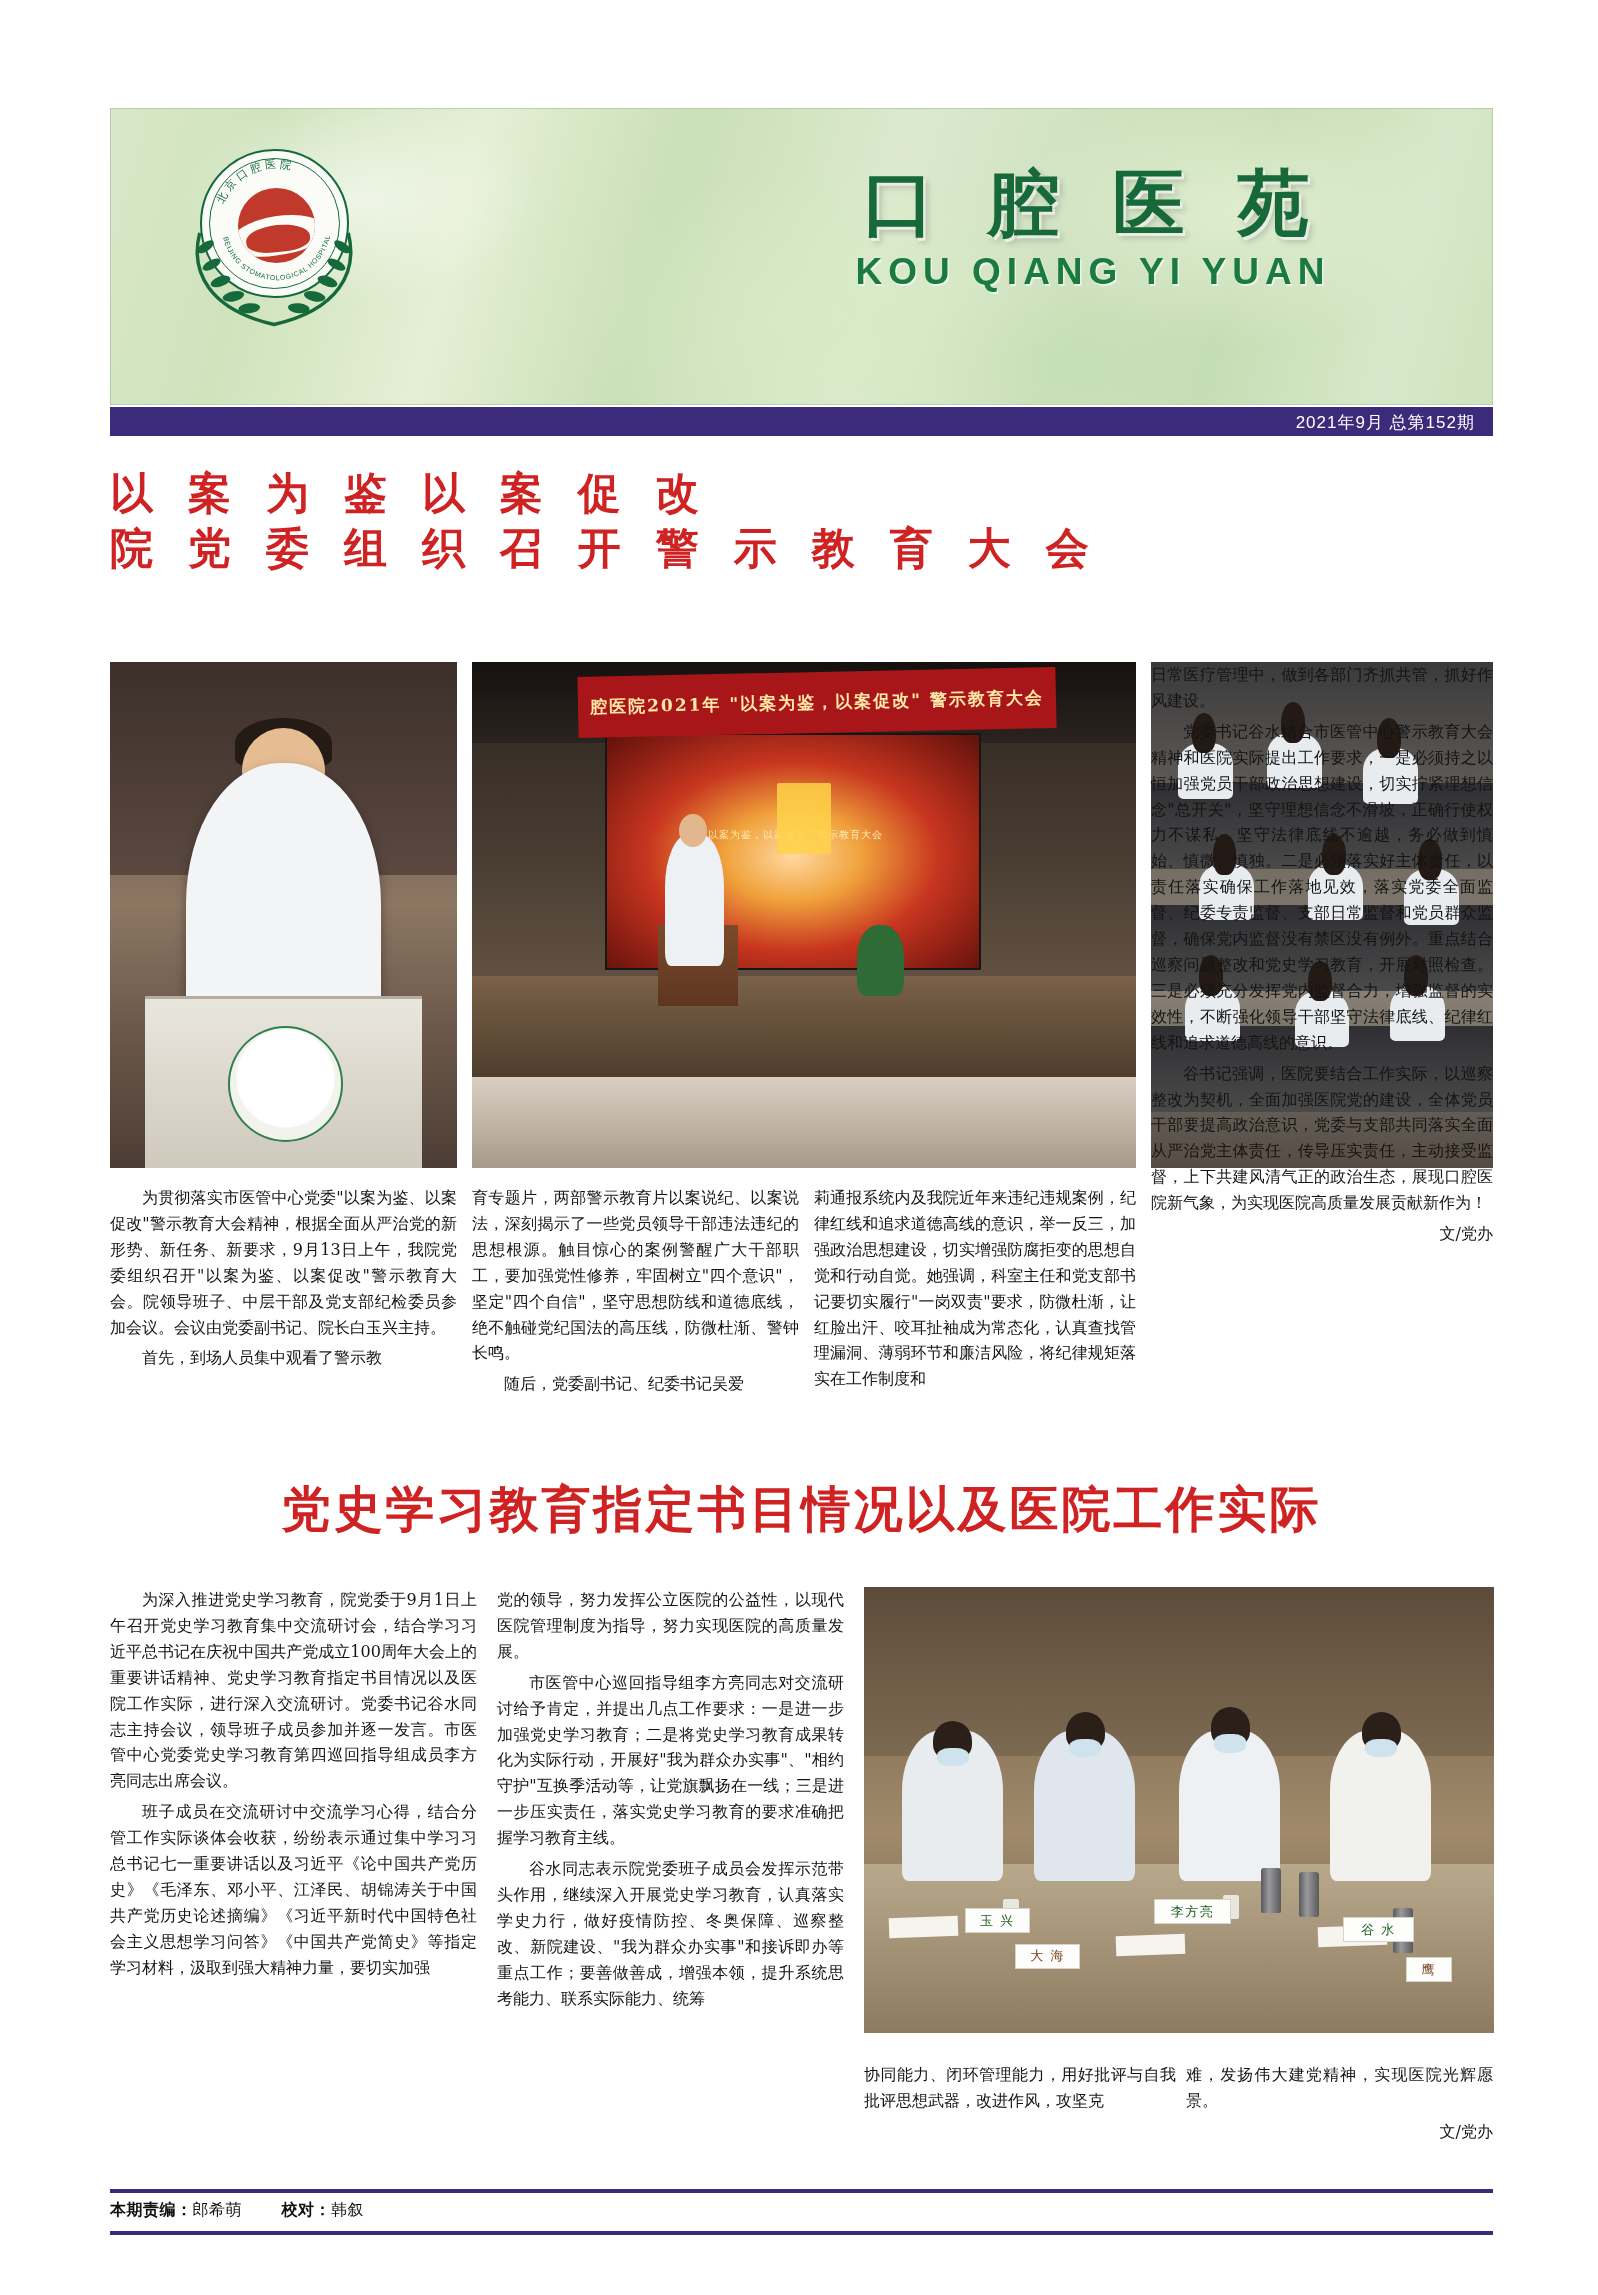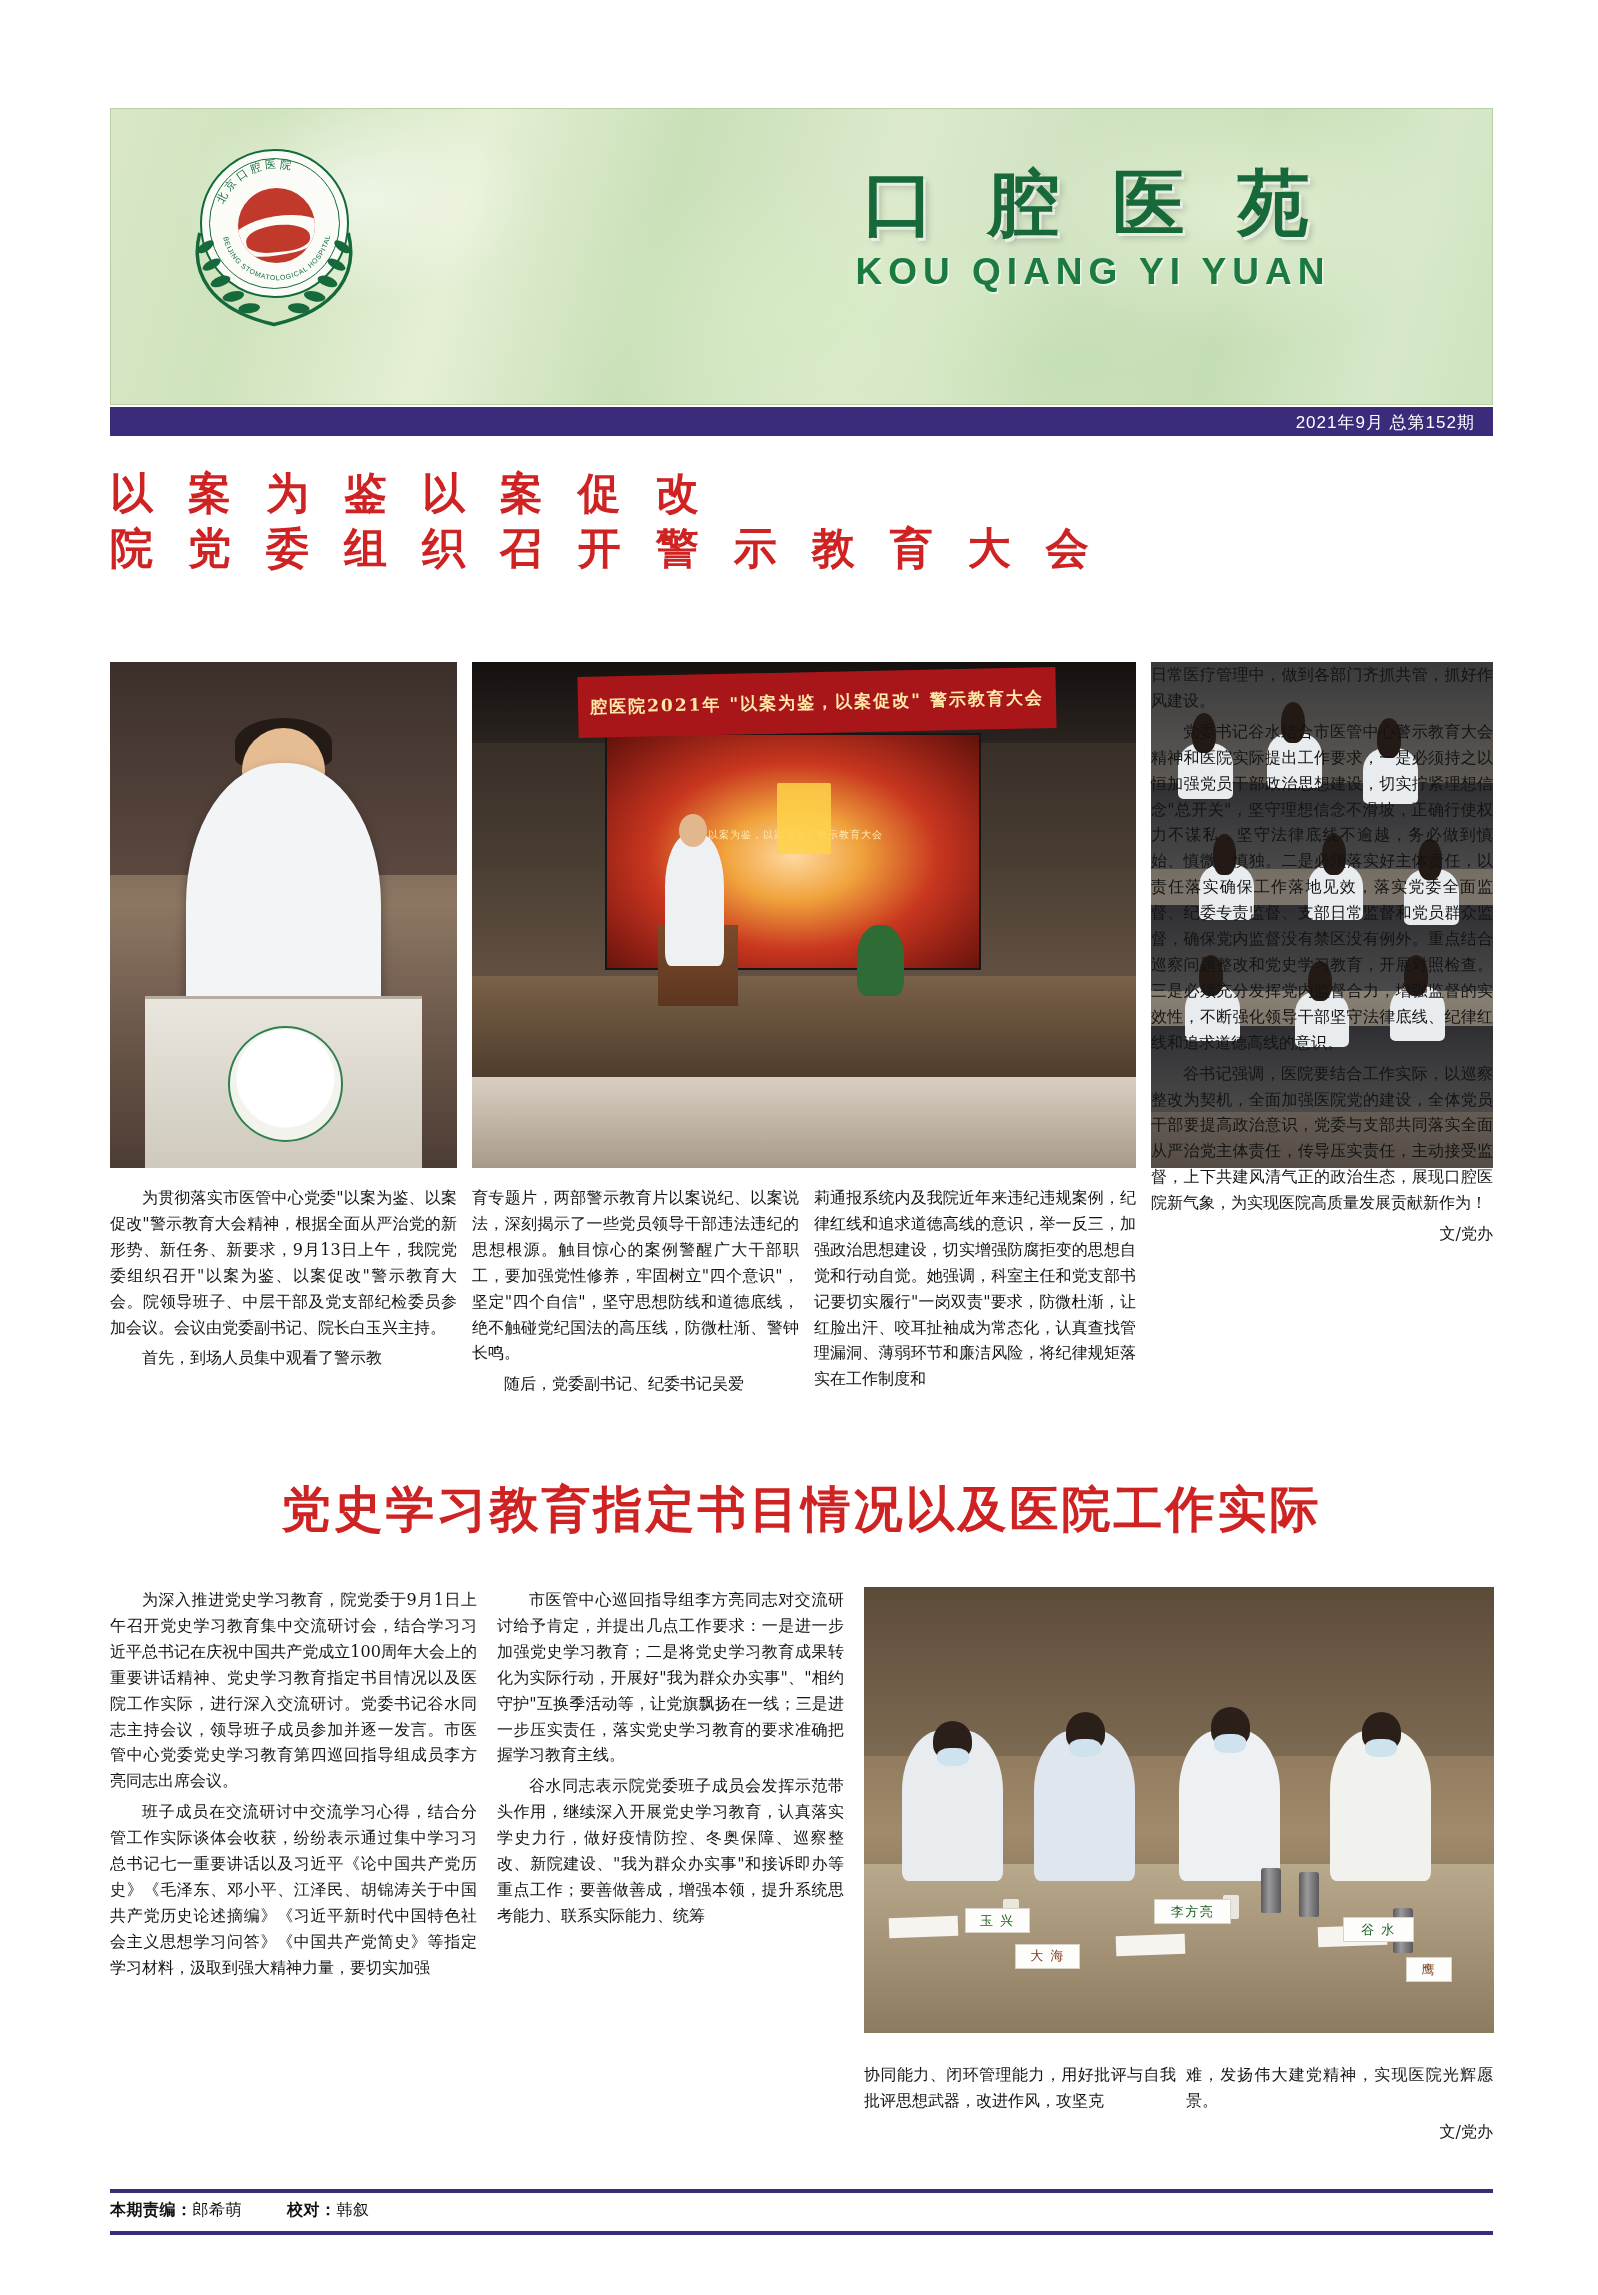--- a/index.html
+++ b/index.html
@@ -371,21 +371,21 @@
     width: 1383px;
     height: 3.5px;
     background: #3b2b7a;
   }
   .footer-text {
     position: absolute;
     left: 110px;
     top: 2200px;
     width: 1383px;
     font-size: 16px;
-    font-family: Liberation Mono, monospace;
+    font-family: Liberation Serif, serif;
     color: #111;
     letter-spacing: 0.5px;
   }
   .footer-text .item { margin-right: 35px; }
   .footer-text b { font-weight: bold; }
 </style>
 </head>
 <body>
 
 <div class="page">
@@ -520,20 +520,21 @@
   </div>
 
   <div class="headline2">党史学习教育指定书目情况以及医院工作实际</div>
 
   <div class="col" id="a2c1">
     <p>为深入推进党史学习教育，院党委于9月1日上午召开党史学习教育集中交流研讨会，结合学习习近平总书记在庆祝中国共产党成立100周年大会上的重要讲话精神、党史学习教育指定书目情况以及医院工作实际，进行深入交流研讨。党委书记谷水同志主持会议，领导班子成员参加并逐一发言。市医管中心党委党史学习教育第四巡回指导组成员李方亮同志出席会议。</p>
     <p>班子成员在交流研讨中交流学习心得，结合分管工作实际谈体会收获，纷纷表示通过集中学习习总书记七一重要讲话以及习近平《论中国共产党历史》《毛泽东、邓小平、江泽民、胡锦涛关于中国共产党历史论述摘编》《习近平新时代中国特色社会主义思想学习问答》《中国共产党简史》等指定学习材料，汲取到强大精神力量，要切实加强</p>
   </div>
 
   <div class="col" id="a2c2">
+    <p class="noindent">党的领导，努力发挥公立医院的公益性，以现代医院管理制度为指导，努力实现医院的高质量发展。</p>
     <p>市医管中心巡回指导组李方亮同志对交流研讨给予肯定，并提出几点工作要求：一是进一步加强党史学习教育；二是将党史学习教育成果转化为实际行动，开展好"我为群众办实事"、"相约守护"互换季活动等，让党旗飘扬在一线；三是进一步压实责任，落实党史学习教育的要求准确把握学习教育主线。</p>
     <p>谷水同志表示院党委班子成员会发挥示范带头作用，继续深入开展党史学习教育，认真落实学史力行，做好疫情防控、冬奥保障、巡察整改、新院建设、"我为群众办实事"和接诉即办等重点工作；要善做善成，增强本领，提升系统思考能力、联系实际能力、统筹</p>
   </div>
 
   <div class="photo" id="photo4">
     <div class="ph-inner">
       <div class="p4-bg"></div>
       <div class="p4-wall"></div>
       <div class="p4-table"></div>
 

